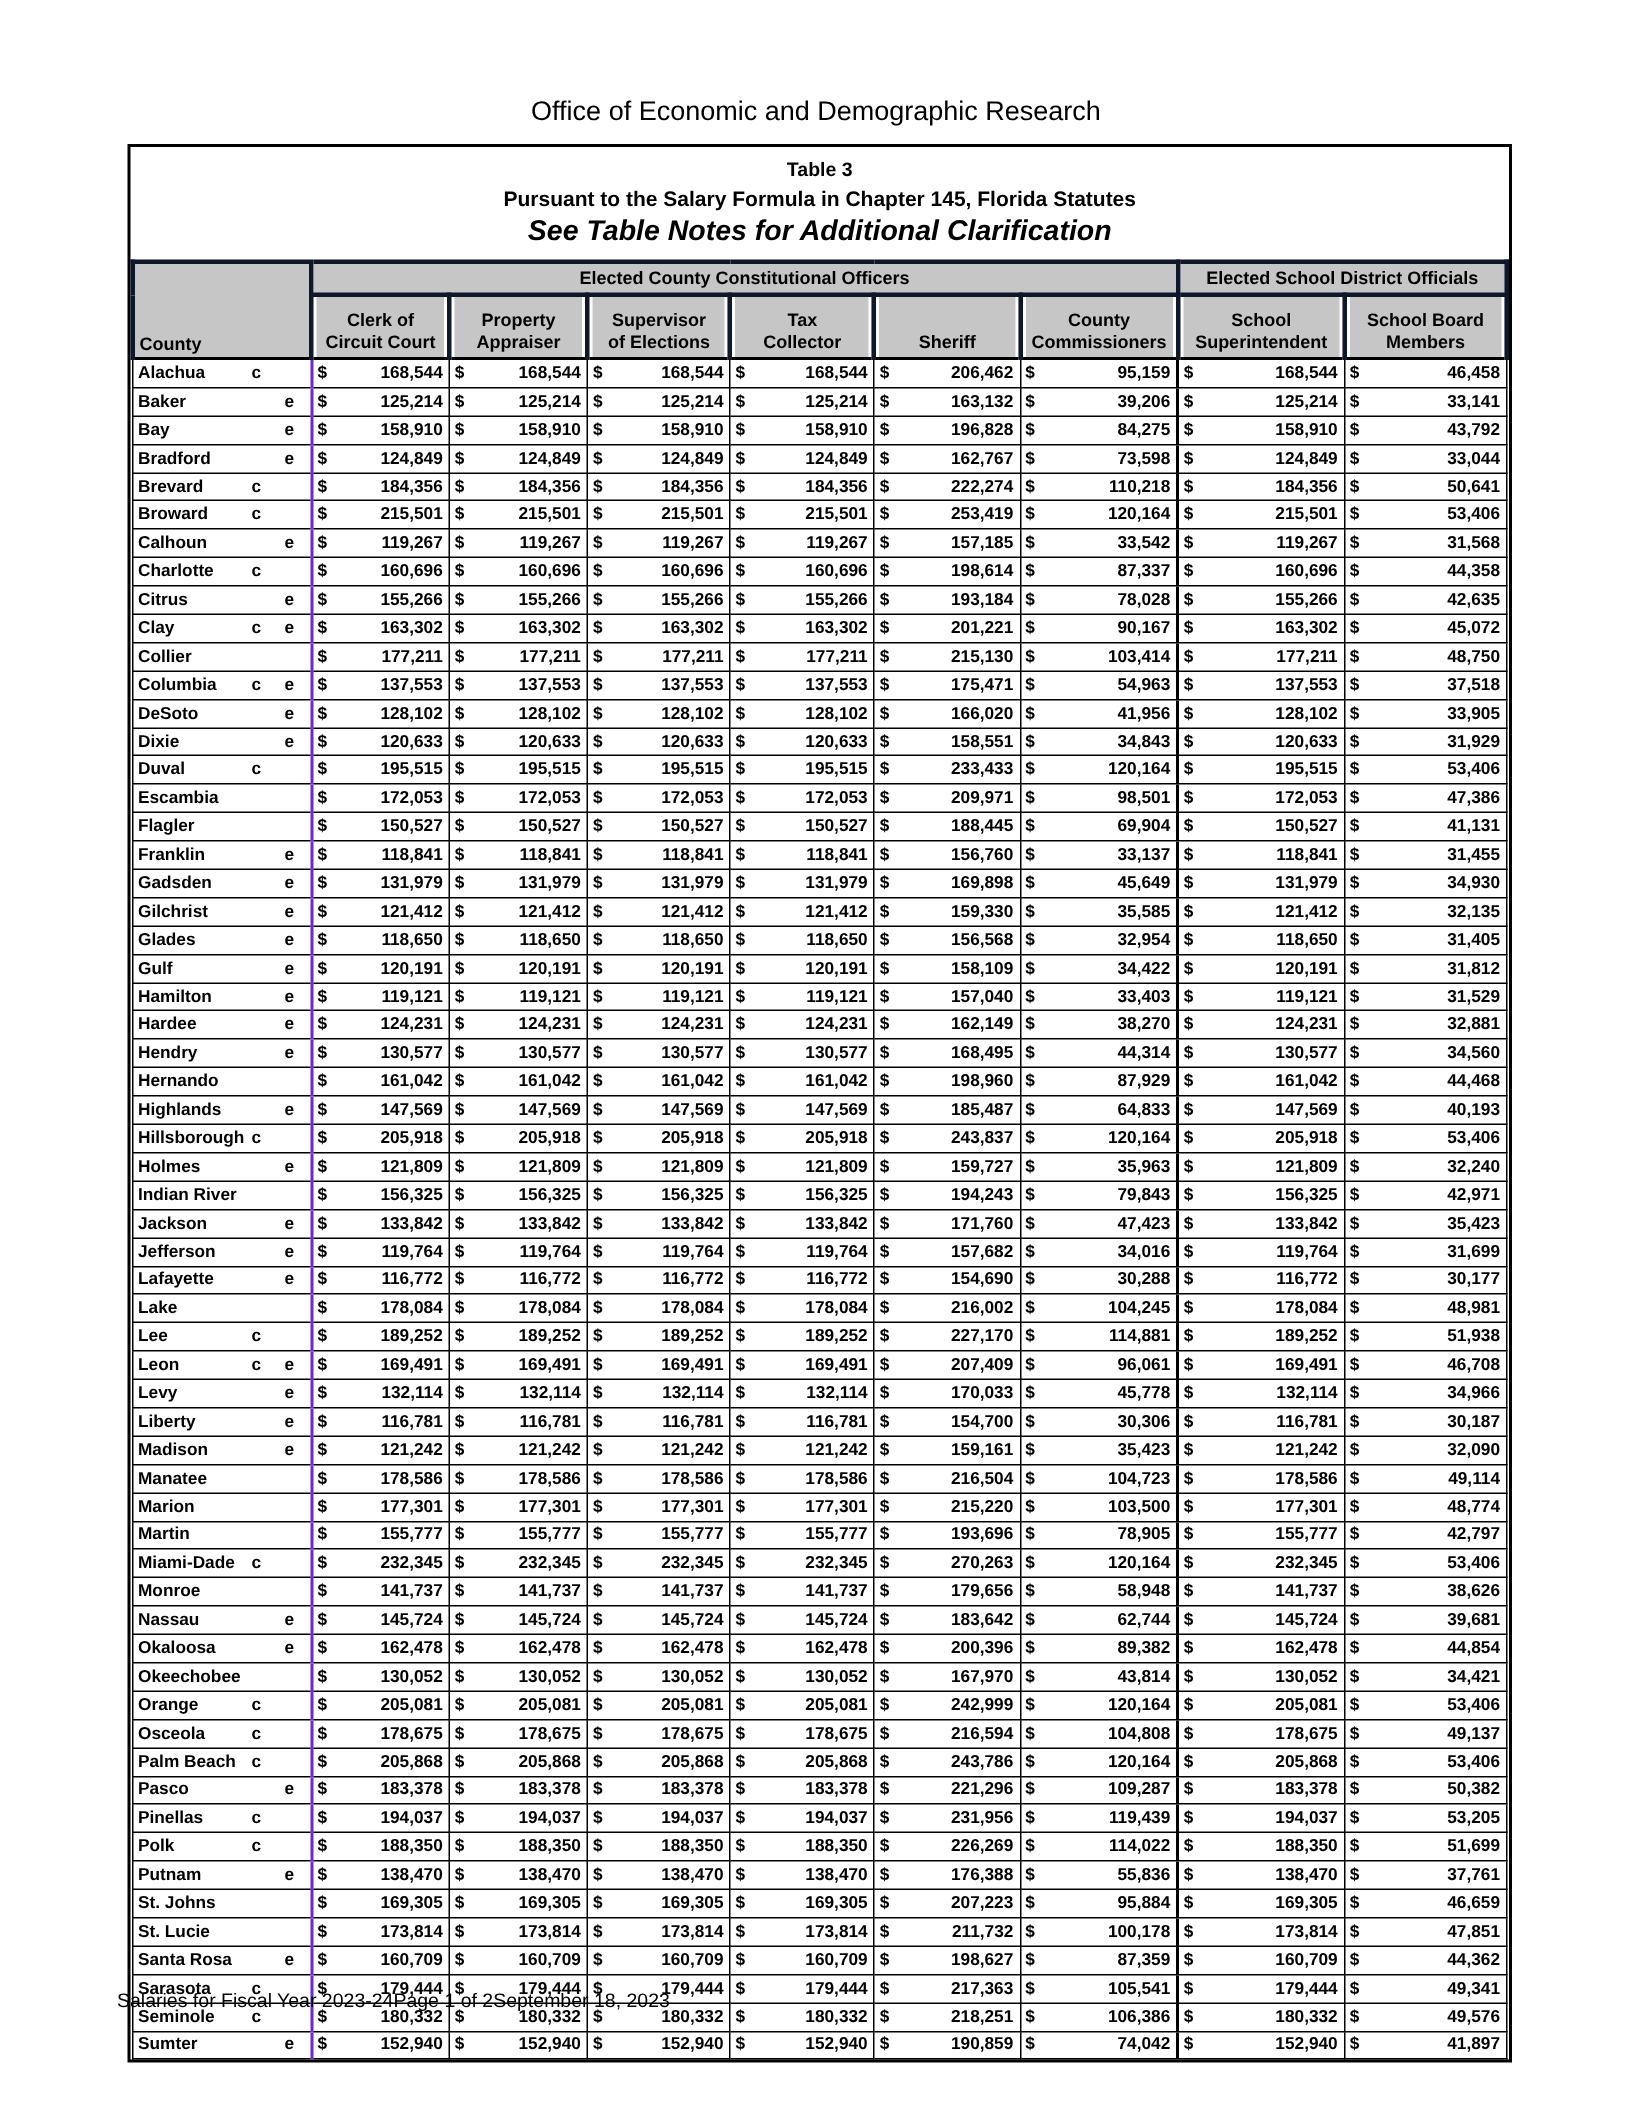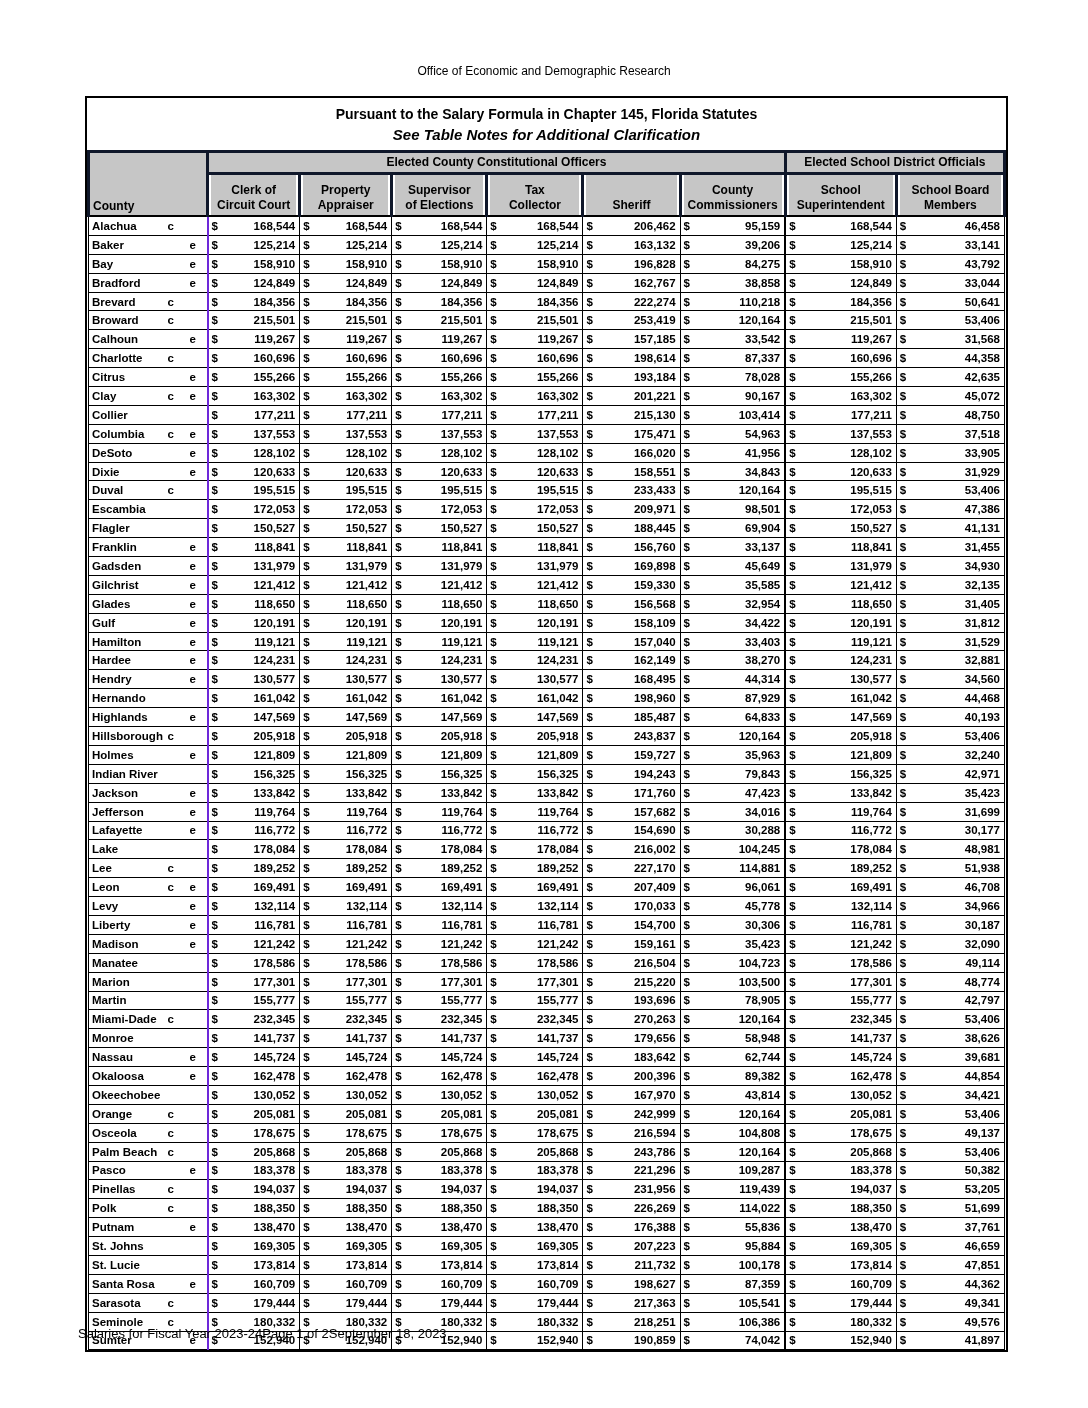--- a/index.html
+++ b/index.html
@@ -2,31 +2,31 @@
 <html><head>
 <meta charset="utf-8">
 <style>
   html,body{margin:0;padding:0;}
   body{
     width:1088px;height:1408px;position:relative;background:#ffffff;
     font-family:"Liberation Sans", sans-serif;color:#000;
   }
   .page-header{
     position:absolute;top:64px;left:0;width:100%;
-    text-align:center;font-size:12px;font-weight:400;
+    text-align:center;font-size:18px;font-weight:400;
   }
   .table-box{
     position:absolute;left:85px;top:96px;width:919px;
     border:2px solid #000;background:#fff;
   }
   .title-block{padding:4px 2px 5px;}
   .title-line1{font-size:13px;font-weight:700;text-align:center;margin:3px 0 2px;}
   .title-line2{font-size:15px;font-weight:700;text-align:center;margin:4px 0;}
   .title-line3{font-size:14px;font-weight:700;text-align:center;margin:4px 0;}
-  .title-line4{font-size:15px;font-weight:700;font-style:italic;text-align:center;margin:4px 0 2px;}
+  .title-line4{font-size:19px;font-weight:700;font-style:italic;text-align:center;margin:4px 0 2px;}
   table{width:100%;border-collapse:collapse;table-layout:fixed;border-top:2px solid #000;}
   th{
     border:3px solid #0f172a;font-size:12px;font-weight:700;
     vertical-align:bottom;text-align:center;padding:1px 2px 2px;
     overflow:hidden;
   }
   th.banner-cell{height:16px;vertical-align:middle;}
   th.col-head{height:37px;white-space:pre-line;line-height:1.25;
     box-shadow:inset 2px 0 0 #fff, inset -2px 0 0 #fff;border-bottom:2px solid #000;}
   th.county-head{text-align:left;vertical-align:bottom;padding-left:3px;
@@ -48,20 +48,21 @@
     display:flex;font-size:13px;font-weight:400;
   }
 </style>
 </head>
 <body>
 
 <div class="page-header">Office of Economic and Demographic Research</div>
 
 <div class="table-box">
   <div class="title-block">
+    <div class="title-line1">Table 3</div>
     <div class="title-line3">Pursuant to the Salary Formula in Chapter 145, Florida Statutes</div>
     <div class="title-line4">See Table Notes for Additional Clarification</div>
   </div>
   <table>
     <colgroup>
       <col style="width:119px">
         <col style="width:92px">
         <col style="width:92px">
       <col style="width:95px">
         <col style="width:96px">
@@ -300,21 +301,21 @@
           </td>
           <td>
             <div class="money">
               <span>$</span>
               <span>162,767</span>
             </div>
           </td>
           <td class="group-end">
             <div class="money">
               <span>$</span>
-              <span>38,858</span>
+              <span>73,598</span>
             </div>
           </td>
           <td>
             <div class="money">
               <span>$</span>
               <span>124,849</span>
             </div>
           </td>
           <td>
             <div class="money">

